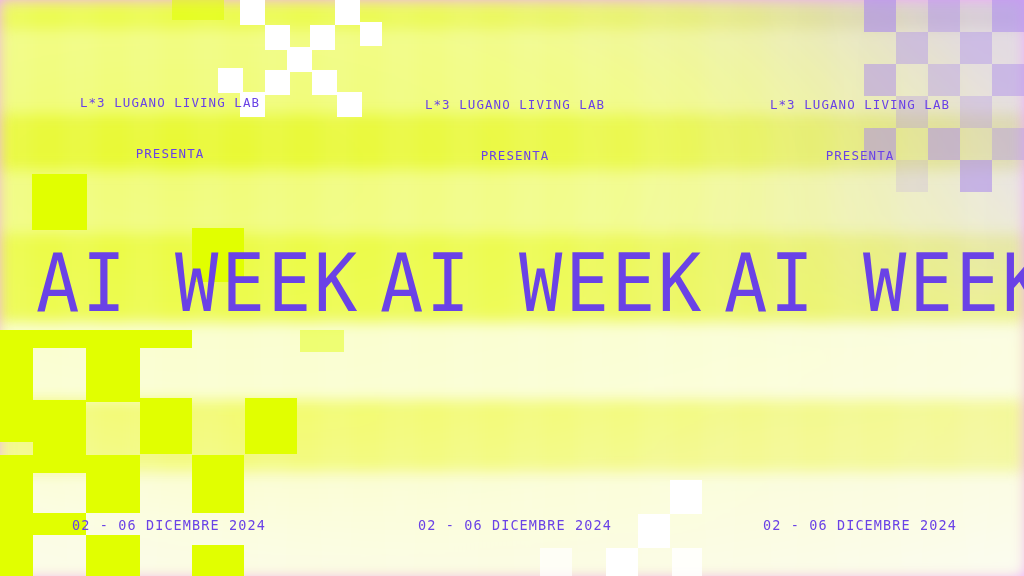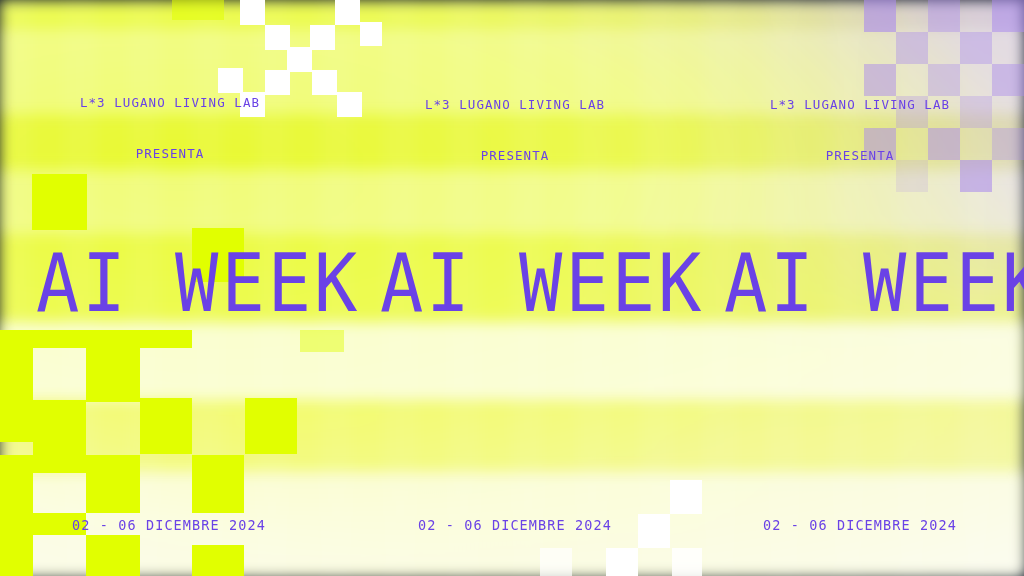--- a/index.html
+++ b/index.html
@@ -7,21 +7,21 @@
   html,body{
     width:1024px; height:576px; overflow:hidden;
     background:#f4f4ee;
     font-family:"DejaVu Sans Mono","Liberation Mono",monospace;
   }
 
   #poster{
     position:relative;
     width:1024px; height:576px;
     overflow:hidden;
-    background:#0f172a;
+    background:#f0abfc;
   }
 
   
   .bg-layer{ position:absolute; inset:0; pointer-events:none; }
 
   
   .wash-a{
     background:
       radial-gradient(120% 90% at 18% 30%, #e9fb33 0%, #ecfb52 32%, rgba(240,250,160,0) 68%),
       radial-gradient(90% 70% at 52% 20%, #f0f77a 0%, rgba(245,248,200,0) 70%),

